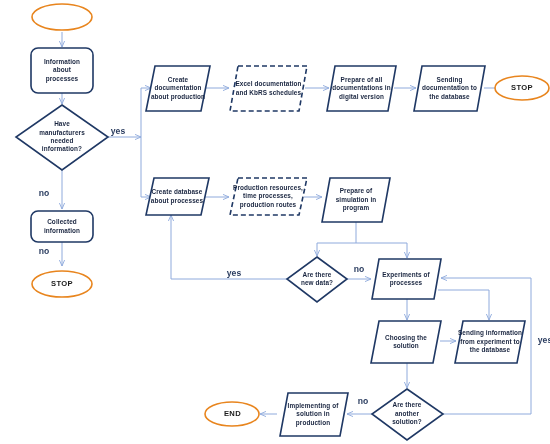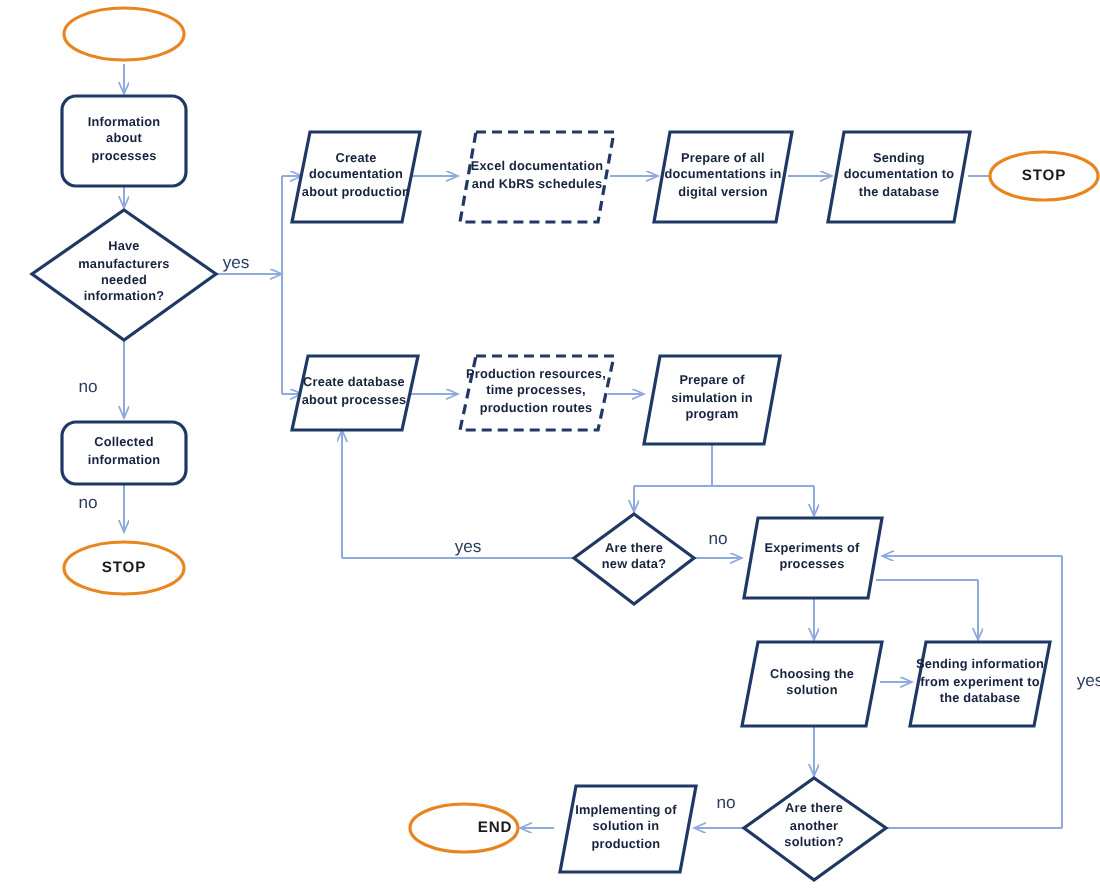--- a/index.html
+++ b/index.html
@@ -43,21 +43,21 @@
     font-size: 7.6px;
     font-weight: 700;
     letter-spacing: 0.4px;
     color: #1a1a1a;
   }
   .edge-label {
     position: absolute;
     color: #2b3d60;
     font-size: 8.6px;
     line-height: 9px;
-    font-weight: 400;
+    font-weight: 700;
     text-align: center;
     pointer-events: none;
   }
 </style>
 </head>
 <body>
 
 <div id="flow-root">
 
   <svg id="flow-svg" viewBox="0 0 550 444">
@@ -220,21 +220,21 @@
 the database</div>
 
   <div class="node-label" style="left:382px; top:396px; width:50px; height:36px;">Are there
 another
 solution?</div>
 
   <div class="node-label" style="left:282px; top:393px; width:62px; height:43px;">Implementing of
 solution in
 production</div>
 
-  <div class="node-label term-label" style="left:219px; top:401px; width:57px; height:26px;">END</div>
+  <div class="node-label term-label" style="left:204px; top:401px; width:57px; height:26px;">END</div>
 
   <div class="edge-label" style="left:106px; top:127px; width:24px;">yes</div>
 
   <div class="edge-label" style="left:34px; top:189px; width:20px;">no</div>
 
   <div class="edge-label" style="left:34px; top:247px; width:20px;">no</div>
 
   <div class="edge-label" style="left:222px; top:269px; width:24px;">yes</div>
 
   <div class="edge-label" style="left:349px; top:265px; width:20px;">no</div>

